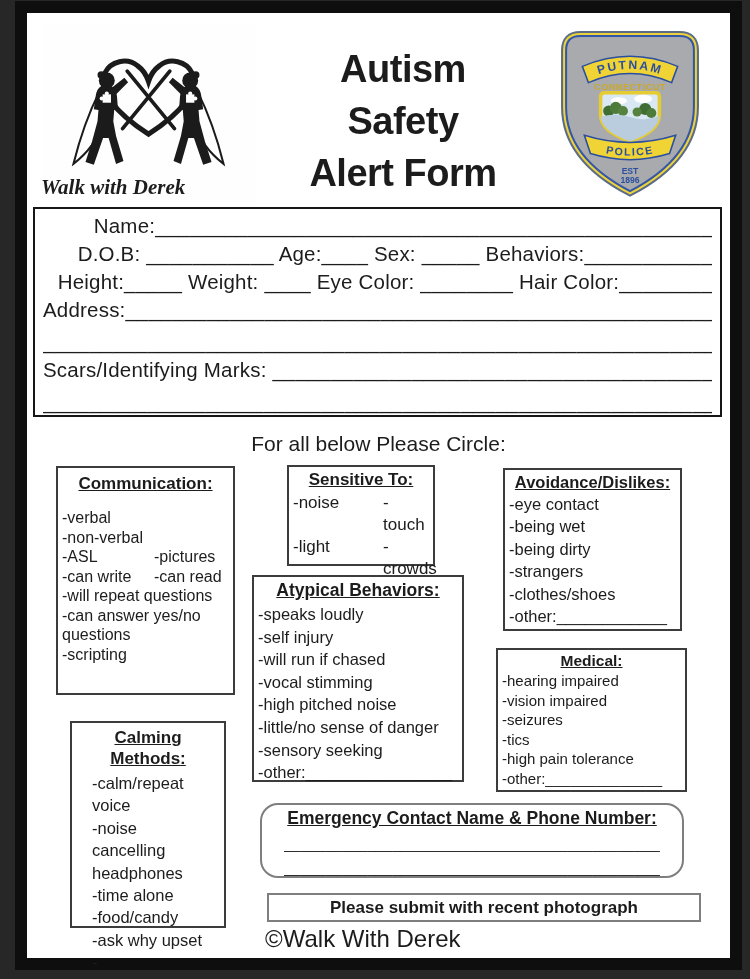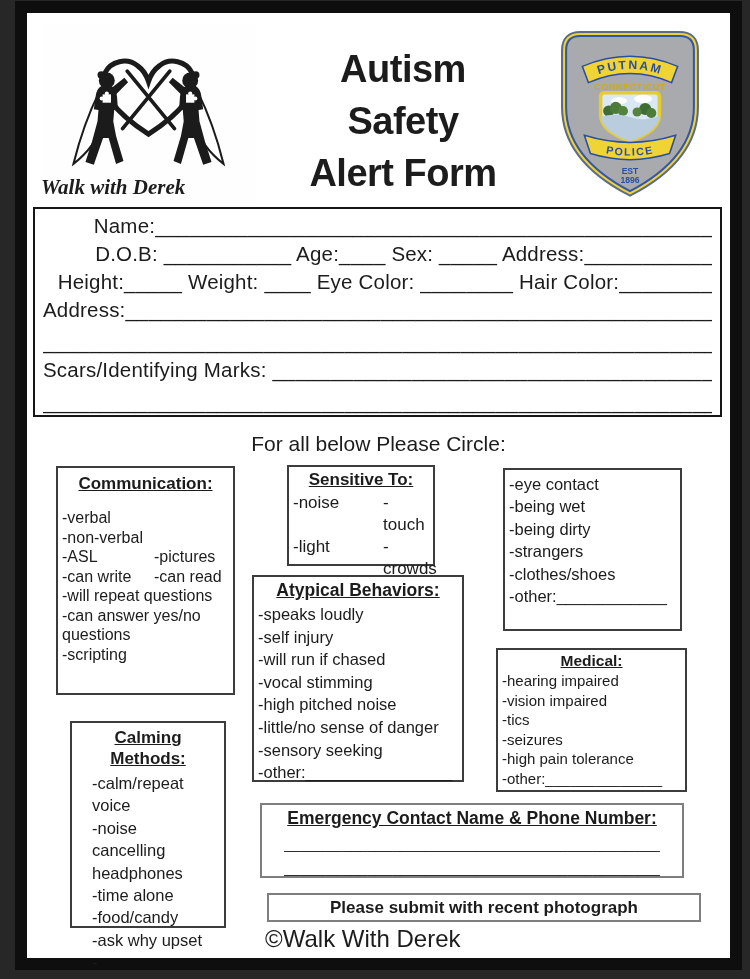--- a/index.html
+++ b/index.html
@@ -136,21 +136,21 @@
         <text font-size="10.5" font-weight="bold" fill="#2b4fa0" letter-spacing="1.5" font-family="Liberation Sans, sans-serif">
           <textPath href="#arcBot" xlink:href="#arcBot" startOffset="50%" text-anchor="middle">POLICE</textPath>
         </text>
         <text x="71" y="146" text-anchor="middle" font-size="8.5" font-weight="bold" fill="#2b4fa0" font-family="Liberation Sans, sans-serif">EST</text>
         <text x="71" y="155" text-anchor="middle" font-size="8.5" font-weight="bold" fill="#2b4fa0" font-family="Liberation Sans, sans-serif">1896</text>
       </svg>
     </div>
 
     <div class="abs idbox">
       <div class="idline">Name:________________________________________________</div>
-      <div class="idline">D.O.B: ___________ Age:____  Sex: _____  Address:___________</div>
+      <div class="idline">D.O.B: ___________ Age:____  Sex: _____  Behaviors:___________</div>
       <div class="idline">Height:_____  Weight: ____   Eye Color: ________   Hair Color:________</div>
       <div class="idline">Address:______________________________________________________</div>
       <div class="idline gap">______________________________________________________________</div>
       <div class="idline">Scars/Identifying Marks: __________________________________________</div>
       <div class="idline gap">______________________________________________________________</div>
     </div>
 
     <div class="abs circle-note">For all below Please Circle:</div>
 
     <div class="abs box box-comm">
@@ -177,20 +177,21 @@
         <span>-touch</span>
       </div>
       <div class="pair">
         <span class="c1">-light</span>
         <span>-crowds</span>
       </div>
       <div class="item">-other:____________</div>
     </div>
 
     <div class="abs box box-avoid">
+      <div class="box-title">Avoidance/Dislikes:</div>
       <div class="item">-eye contact</div>
       <div class="item">-being wet</div>
       <div class="item">-being dirty</div>
       <div class="item">-strangers</div>
       <div class="item">-clothes/shoes</div>
       <div class="item">-other:____________</div>
     </div>
 
     <div class="abs box box-atyp">
       <div class="box-title">Atypical Behaviors:</div>
@@ -201,38 +202,38 @@
       <div class="item">-high pitched noise</div>
       <div class="item">-little/no sense of danger</div>
       <div class="item">-sensory seeking</div>
       <div class="item">-other:________________</div>
     </div>
 
     <div class="abs box box-med">
       <div class="box-title">Medical:</div>
       <div class="item">-hearing impaired</div>
       <div class="item">-vision impaired</div>
+      <div class="item">-seizures</div>
       <div class="item">-tics</div>
-      <div class="item">-seizures</div>
       <div class="item">-high pain tolerance</div>
       <div class="item">-other:______________</div>
     </div>
 
     <div class="abs box box-calm">
       <div class="box-title">Calming</div>
       <div class="box-title t2">Methods:</div>
       <div class="item">-calm/repeat voice</div>
       <div class="item">-noise cancelling headphones</div>
       <div class="item">-time alone</div>
       <div class="item">-food/candy</div>
       <div class="item">-ask why upset</div>
       <div class="item">-other:_________</div>
     </div>
 
-    <div class="abs box-emerg abs" style="position:absolute;background:#fff;">
+    <div class="abs box-emerg abs" style="position:absolute;background:#fff;border-radius:18px;">
       <div class="box-title">Emergency Contact Name &amp; Phone Number:</div>
       <div class="blankline first">______________________________________________</div>
       <div class="blankline">______________________________________________</div>
     </div>
 
     <div class="abs box-submit">Please submit with recent photograph</div>
 
     <div class="abs copyright">©Walk With Derek</div>
 
   </div>

